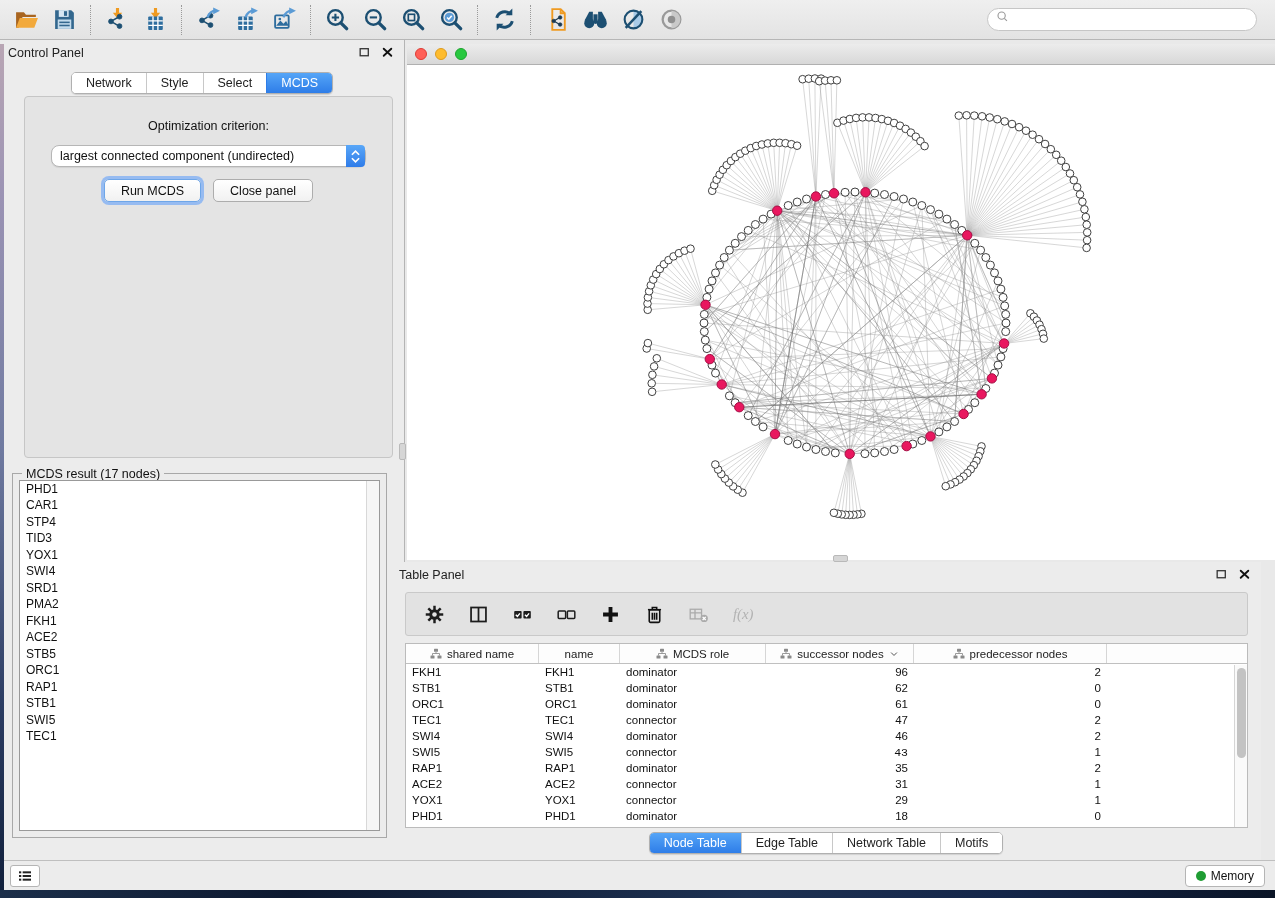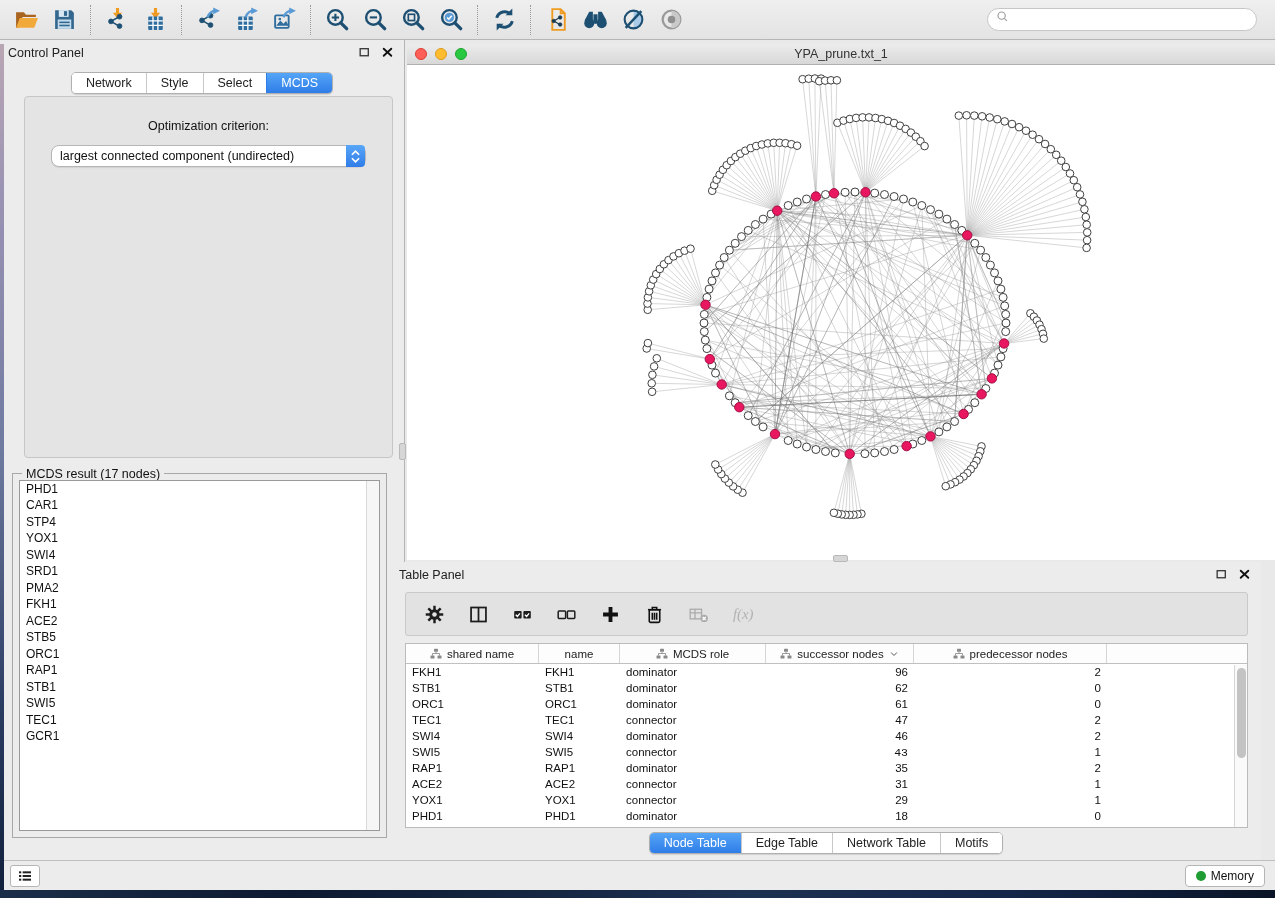--- a/index.html
+++ b/index.html
@@ -324,51 +324,54 @@
         <span>largest connected component (undirected)</span>
         <span class="stepper">
           <svg viewBox="0 0 10 6">
               <path d="M1 5l4-4 4 4" fill="none" stroke="#fff" stroke-width="1.8"></path>
             </svg>
           <svg viewBox="0 0 10 6">
               <path d="M1 1l4 4 4-4" fill="none" stroke="#fff" stroke-width="1.8"></path>
             </svg>
         </span>
       </div>
+      <div class="btn-row">
+        <button class="mac-btn focus">Run MCDS</button>
+        <button class="mac-btn">Close panel</button>
+      </div>
     </div>
 
     <div class="groupbox">
       <div class="gb-border"></div>
       <div class="gb-title">MCDS result (17 nodes)</div>
       <div class="gb-list" id="mcds-list">
         <div class="gb-scroll"></div>
       <div class="row">PHD1</div>
           <div class="row">CAR1</div>
           <div class="row">STP4</div>
+          <div class="row">TID3</div>
           <div class="row">YOX1</div>
           <div class="row">SWI4</div>
           <div class="row">SRD1</div>
           <div class="row">PMA2</div>
           <div class="row">FKH1</div>
           <div class="row">ACE2</div>
           <div class="row">STB5</div>
           <div class="row">ORC1</div>
           <div class="row">RAP1</div>
           <div class="row">STB1</div>
           <div class="row">SWI5</div>
           <div class="row">TEC1</div>
-          <div class="row">GCR1</div>
         </div>
     </div>
   </div>
 
   <div class="right-bg"></div>
   <div class="net-window">
     <div class="net-titlebar">
-      <span class="net-title">YPA_prune.txt_1</span>
       <span class="lights">
         <span class="light" style="background:#ff5f57;border:1px solid #de3c35;"></span>
         <span class="light" style="background:#febc2e;border:1px solid #de9b1e;"></span>
         <span class="light" style="background:#28c840;border:1px solid #1da52f;"></span>
       </span>
     </div>
     <div class="net-canvas">
       <svg id="net-svg" width="868" height="495">
           <line x1="298.5" y1="239.8" x2="467.7" y2="387.9" stroke="#8c8c8c" stroke-width="0.8" stroke-opacity="0.45"></line>
           <line x1="298.5" y1="239.8" x2="428.3" y2="387.9" stroke="#8c8c8c" stroke-width="0.8" stroke-opacity="0.45"></line>

